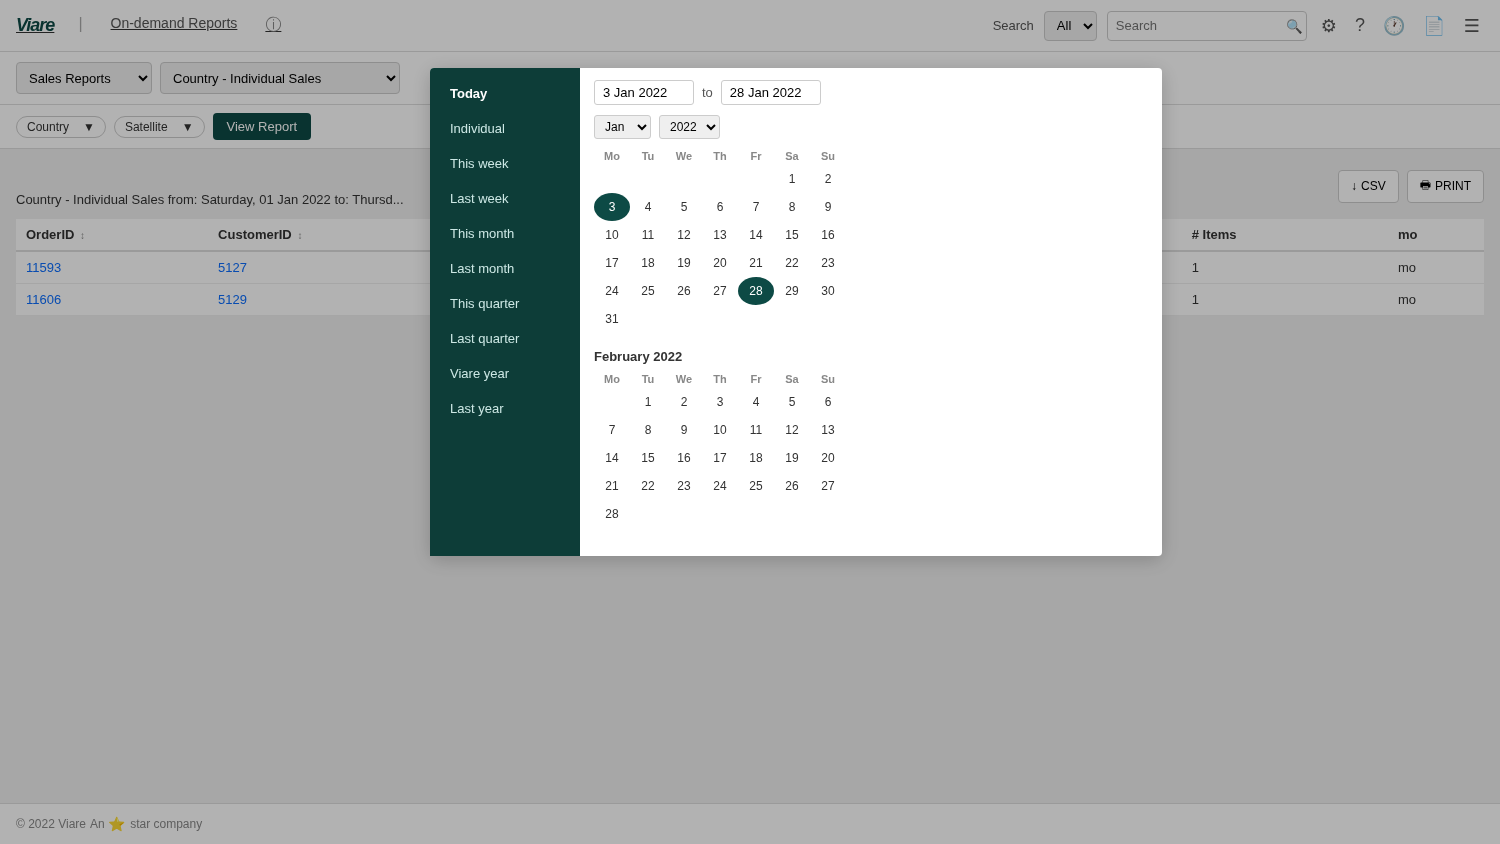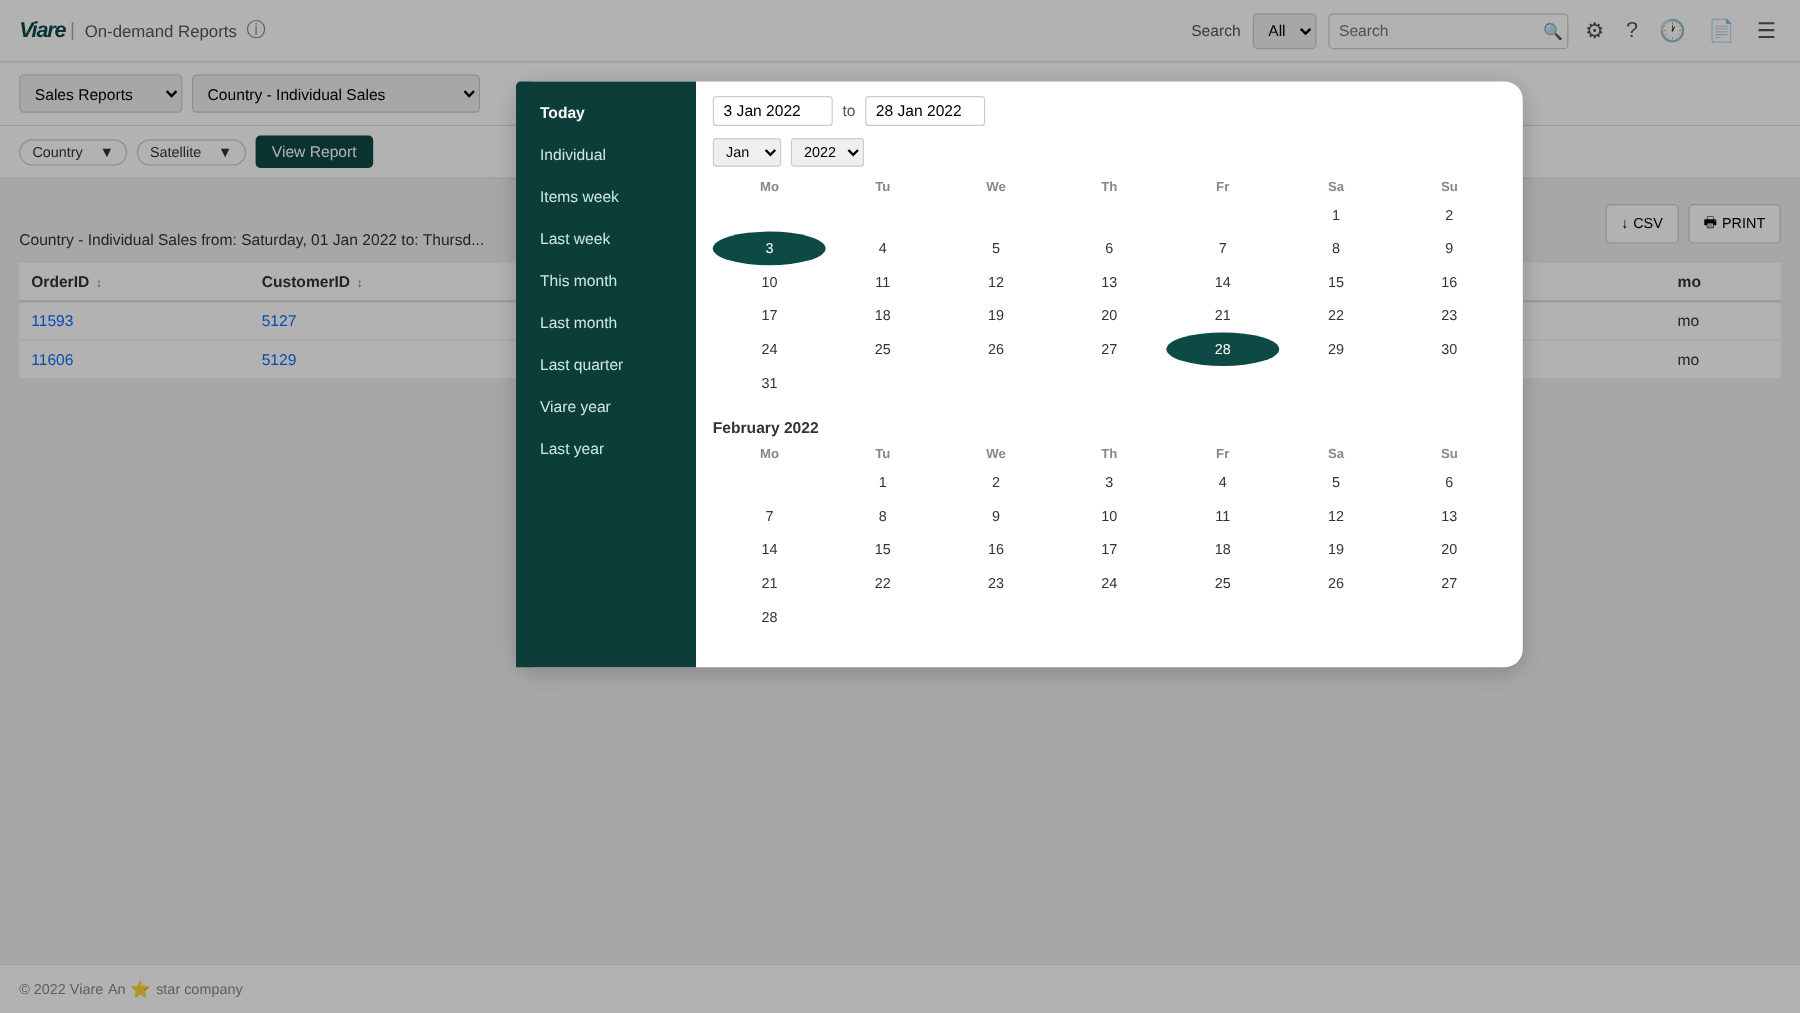--- a/index.html
+++ b/index.html
@@ -9,21 +9,21 @@
     .navbar {
       background: #fff;
       height: 52px;
       display: flex;
       align-items: center;
       padding: 0 16px;
       border-bottom: 1px solid #ddd;
       position: relative;
       z-index: 10;
     }
-    .navbar-brand { display: flex; align-items: center; gap: 4px; }
+    .navbar-brand { display: flex; gap: 24px; text-decoration: underline; }
     .brand-logo { font-size: 18px; font-weight: bold; color: #0d4a45; font-style: italic; letter-spacing: -1px; }
     .brand-title { font-size: 14px; color: #555; margin-left: 4px; }
     .nav-help-icon { font-size: 16px; color: #888; margin-left: 4px; cursor: pointer; }
     .navbar-right { margin-left: auto; display: flex; align-items: center; gap: 10px; }
     .search-label { font-size: 13px; color: #555; }
     .search-dropdown { padding: 4px 8px; border: 1px solid #ccc; border-radius: 4px; font-size: 13px; height: 30px; }
     .search-input-wrapper { position: relative; }
     .search-input { padding: 4px 28px 4px 8px; border: 1px solid #ccc; border-radius: 4px; font-size: 13px; width: 200px; height: 30px; }
     .search-btn { position: absolute; right: 4px; top: 50%; transform: translateY(-50%); background: none; border: none; cursor: pointer; color: #555; }
     .nav-icon-btn { background: none; border: none; cursor: pointer; color: #555; font-size: 18px; padding: 4px; }
@@ -80,26 +80,26 @@
     .overlay {
       position: fixed; top: 0; left: 0; right: 0; bottom: 0;
       background: rgba(0,0,0,0.3); z-index: 100;
     }
 
     
     .datepicker-popup {
       position: fixed;
       top: 68px; left: 430px;
       background: #fff;
-      border-radius: 15px;
+      border-radius: 4px;
       box-shadow: 0 4px 20px rgba(0,0,0,0.2);
       z-index: 200;
       display: flex;
-      flex-direction: column;
-      width: 839px;
+      flex-direction: row;
+      width: 732px;
     }
     .datepicker-body { display: flex; }
     .datepicker-sidebar {
       background: #0d3d38;
       color: #fff;
       width: 150px;
       flex-shrink: 0;
       border-radius: 4px 0 0 0;
       padding: 8px 0;
     }
@@ -275,24 +275,25 @@
 </div>
 
 <div class="overlay"></div>
 
 <div class="datepicker-popup">
   <div class="datepicker-body">
 
     <div class="datepicker-sidebar" id="dp-sidebar">
         <div class="sidebar-option active">Today</div>
         <div class="sidebar-option">Individual</div>
-        <div class="sidebar-option">Items week</div>
+        <div class="sidebar-option">This week</div>
         <div class="sidebar-option">Last week</div>
         <div class="sidebar-option">This month</div>
         <div class="sidebar-option">Last month</div>
+        <div class="sidebar-option">This quarter</div>
         <div class="sidebar-option">Last quarter</div>
         <div class="sidebar-option">Viare year</div>
         <div class="sidebar-option">Last year</div>
       </div>
 
     <div class="datepicker-calendars">
       <div class="datepicker-header">
         <input class="date-input-box" type="text" value="3 Jan 2022" style="">
         <span class="date-to-label">to</span>
         <input class="date-input-box" type="text" value="28 Jan 2022" style="">

